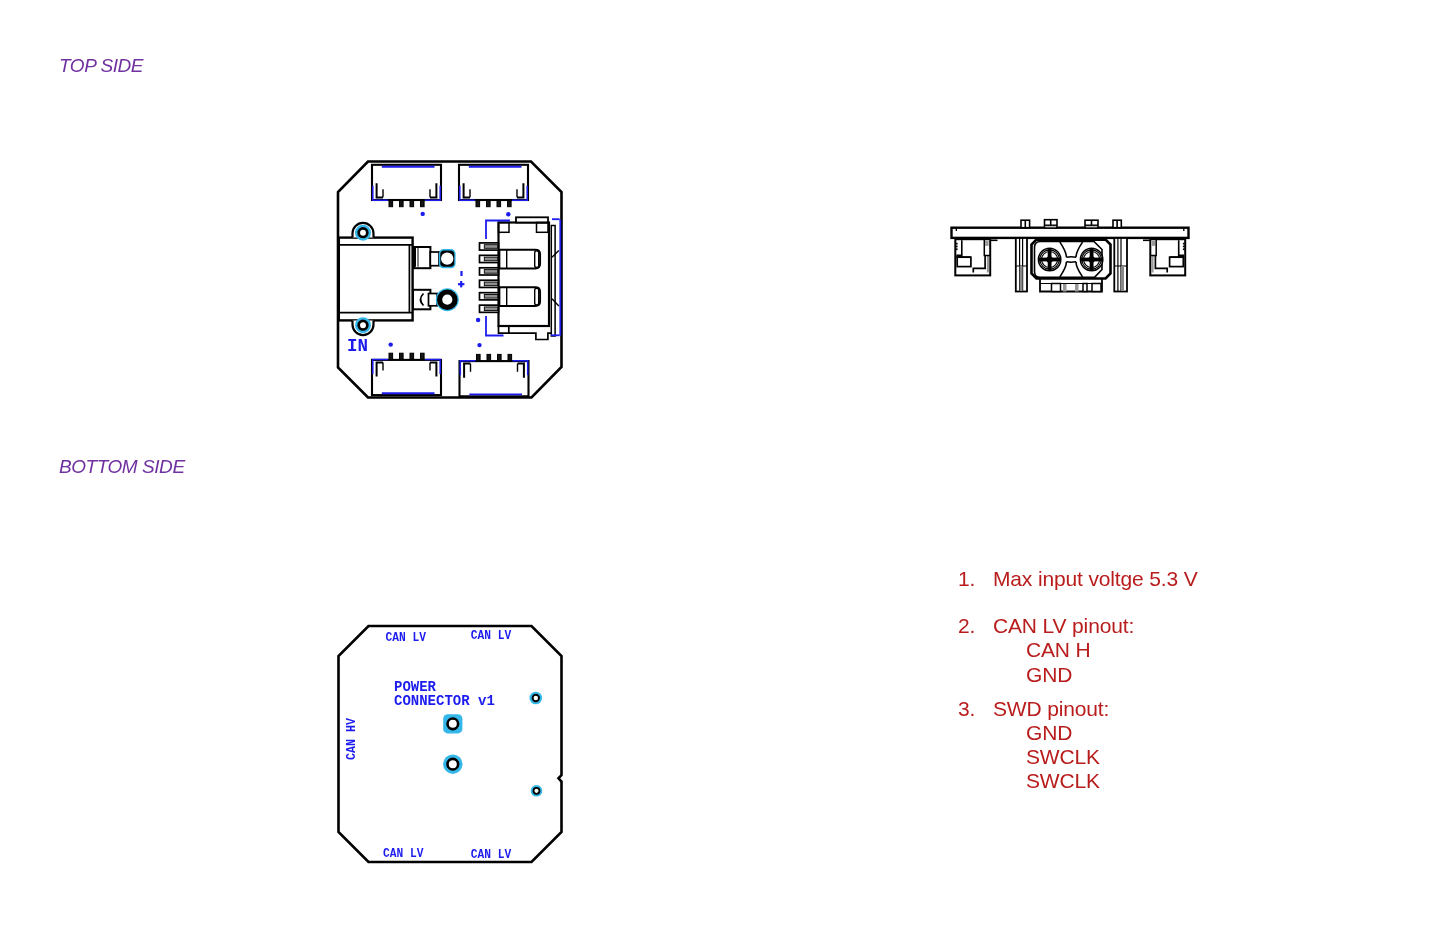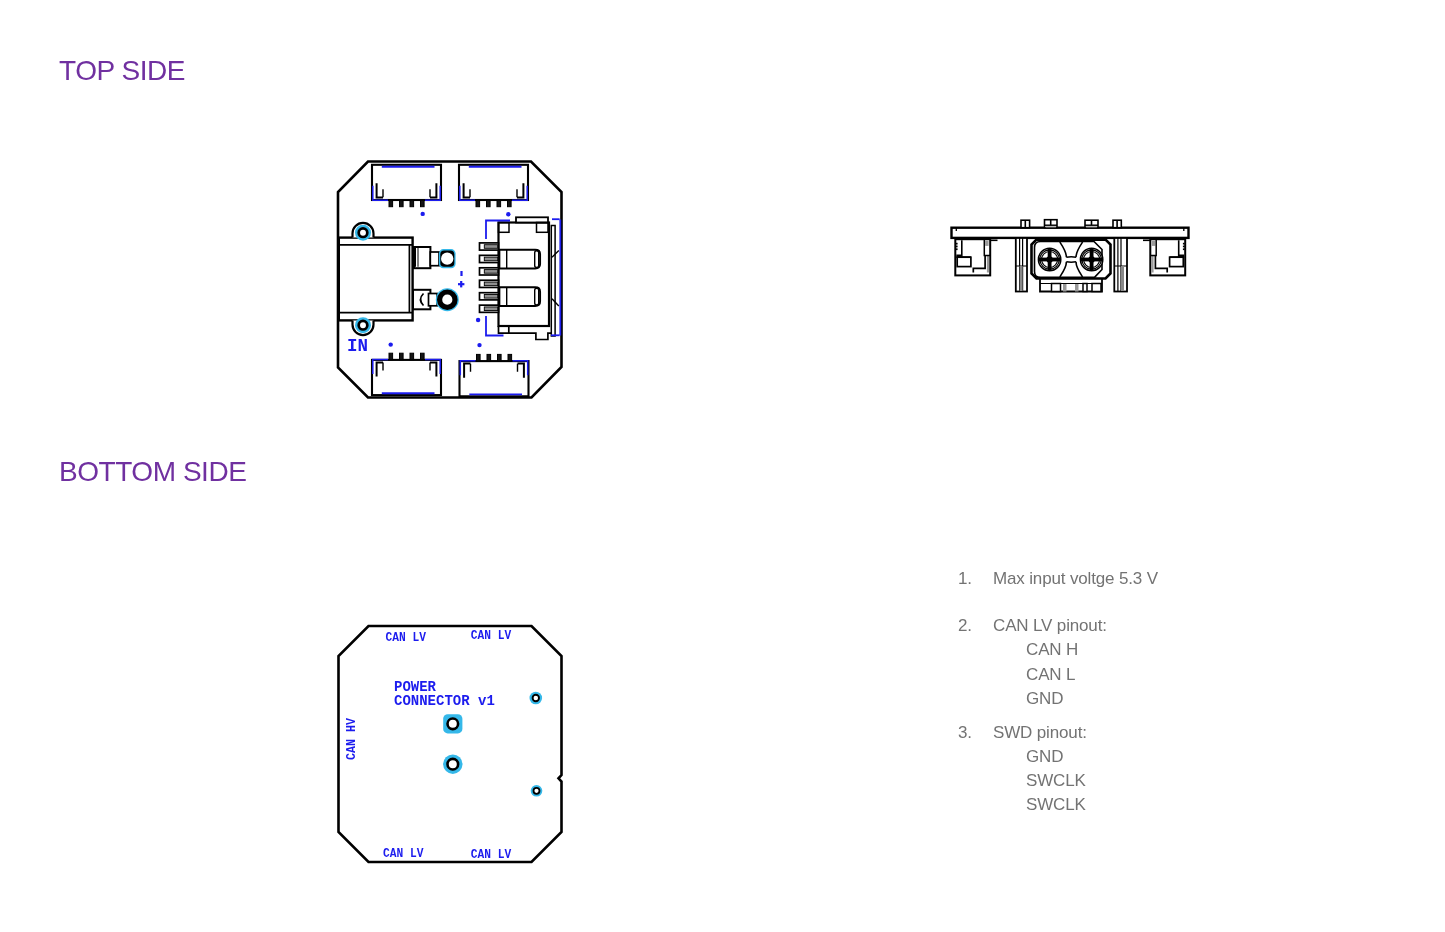--- a/index.html
+++ b/index.html
@@ -1,35 +1,34 @@
 <!DOCTYPE html>
 <html><head>
 <meta charset="utf-8">
 <style>
   html,body{margin:0;padding:0;background:#ffffff;}
   body{width:1445px;height:932px;position:relative;overflow:hidden;
        font-family:"Liberation Sans",sans-serif;}
-  .hdr{position:absolute;color:#7030a0;font-size:28px;letter-spacing:-0.45px;}
-  .lst{position:absolute;color:#737373;font-size:17px;line-height:24.2px;letter-spacing:-0.15px;}
+  .hdr{position:absolute;color:#7030a0;font-size:19px;letter-spacing:-0.45px;font-style:italic;}
+  .lst{position:absolute;color:#b91c1c;font-size:21px;line-height:24.2px;letter-spacing:-0.15px;}
   .num{display:inline-block;width:35px;}
   .ind{padding-left:68px;}
   svg{position:absolute;display:block;}
 </style>
 </head>
 <body>
 
 <div class="hdr" style="left:59px;top:55px;">TOP SIDE</div>
 
 <div class="hdr" style="left:59px;top:456px;text-align:center;">BOTTOM SIDE</div>
 
 <div class="lst" style="left:958px;top:567px;">
   <div><span class="num">1.</span>Max input voltge 5.3 V</div>
   <div style="margin-top:23px;"><span class="num">2.</span>CAN LV pinout:</div>
   <div class="ind">CAN H</div>
-  <div class="ind">CAN L</div>
   <div class="ind">GND</div>
   <div style="margin-top:9.8px;"><span class="num">3.</span>SWD pinout:</div>
   <div class="ind">GND</div>
   <div class="ind">SWCLK</div>
   <div class="ind">SWCLK</div>
 </div>
 
 <svg style="left:330px;top:140px;" width="250" height="270" viewBox="330 140 250 270" fill="none">
 <defs>
 

